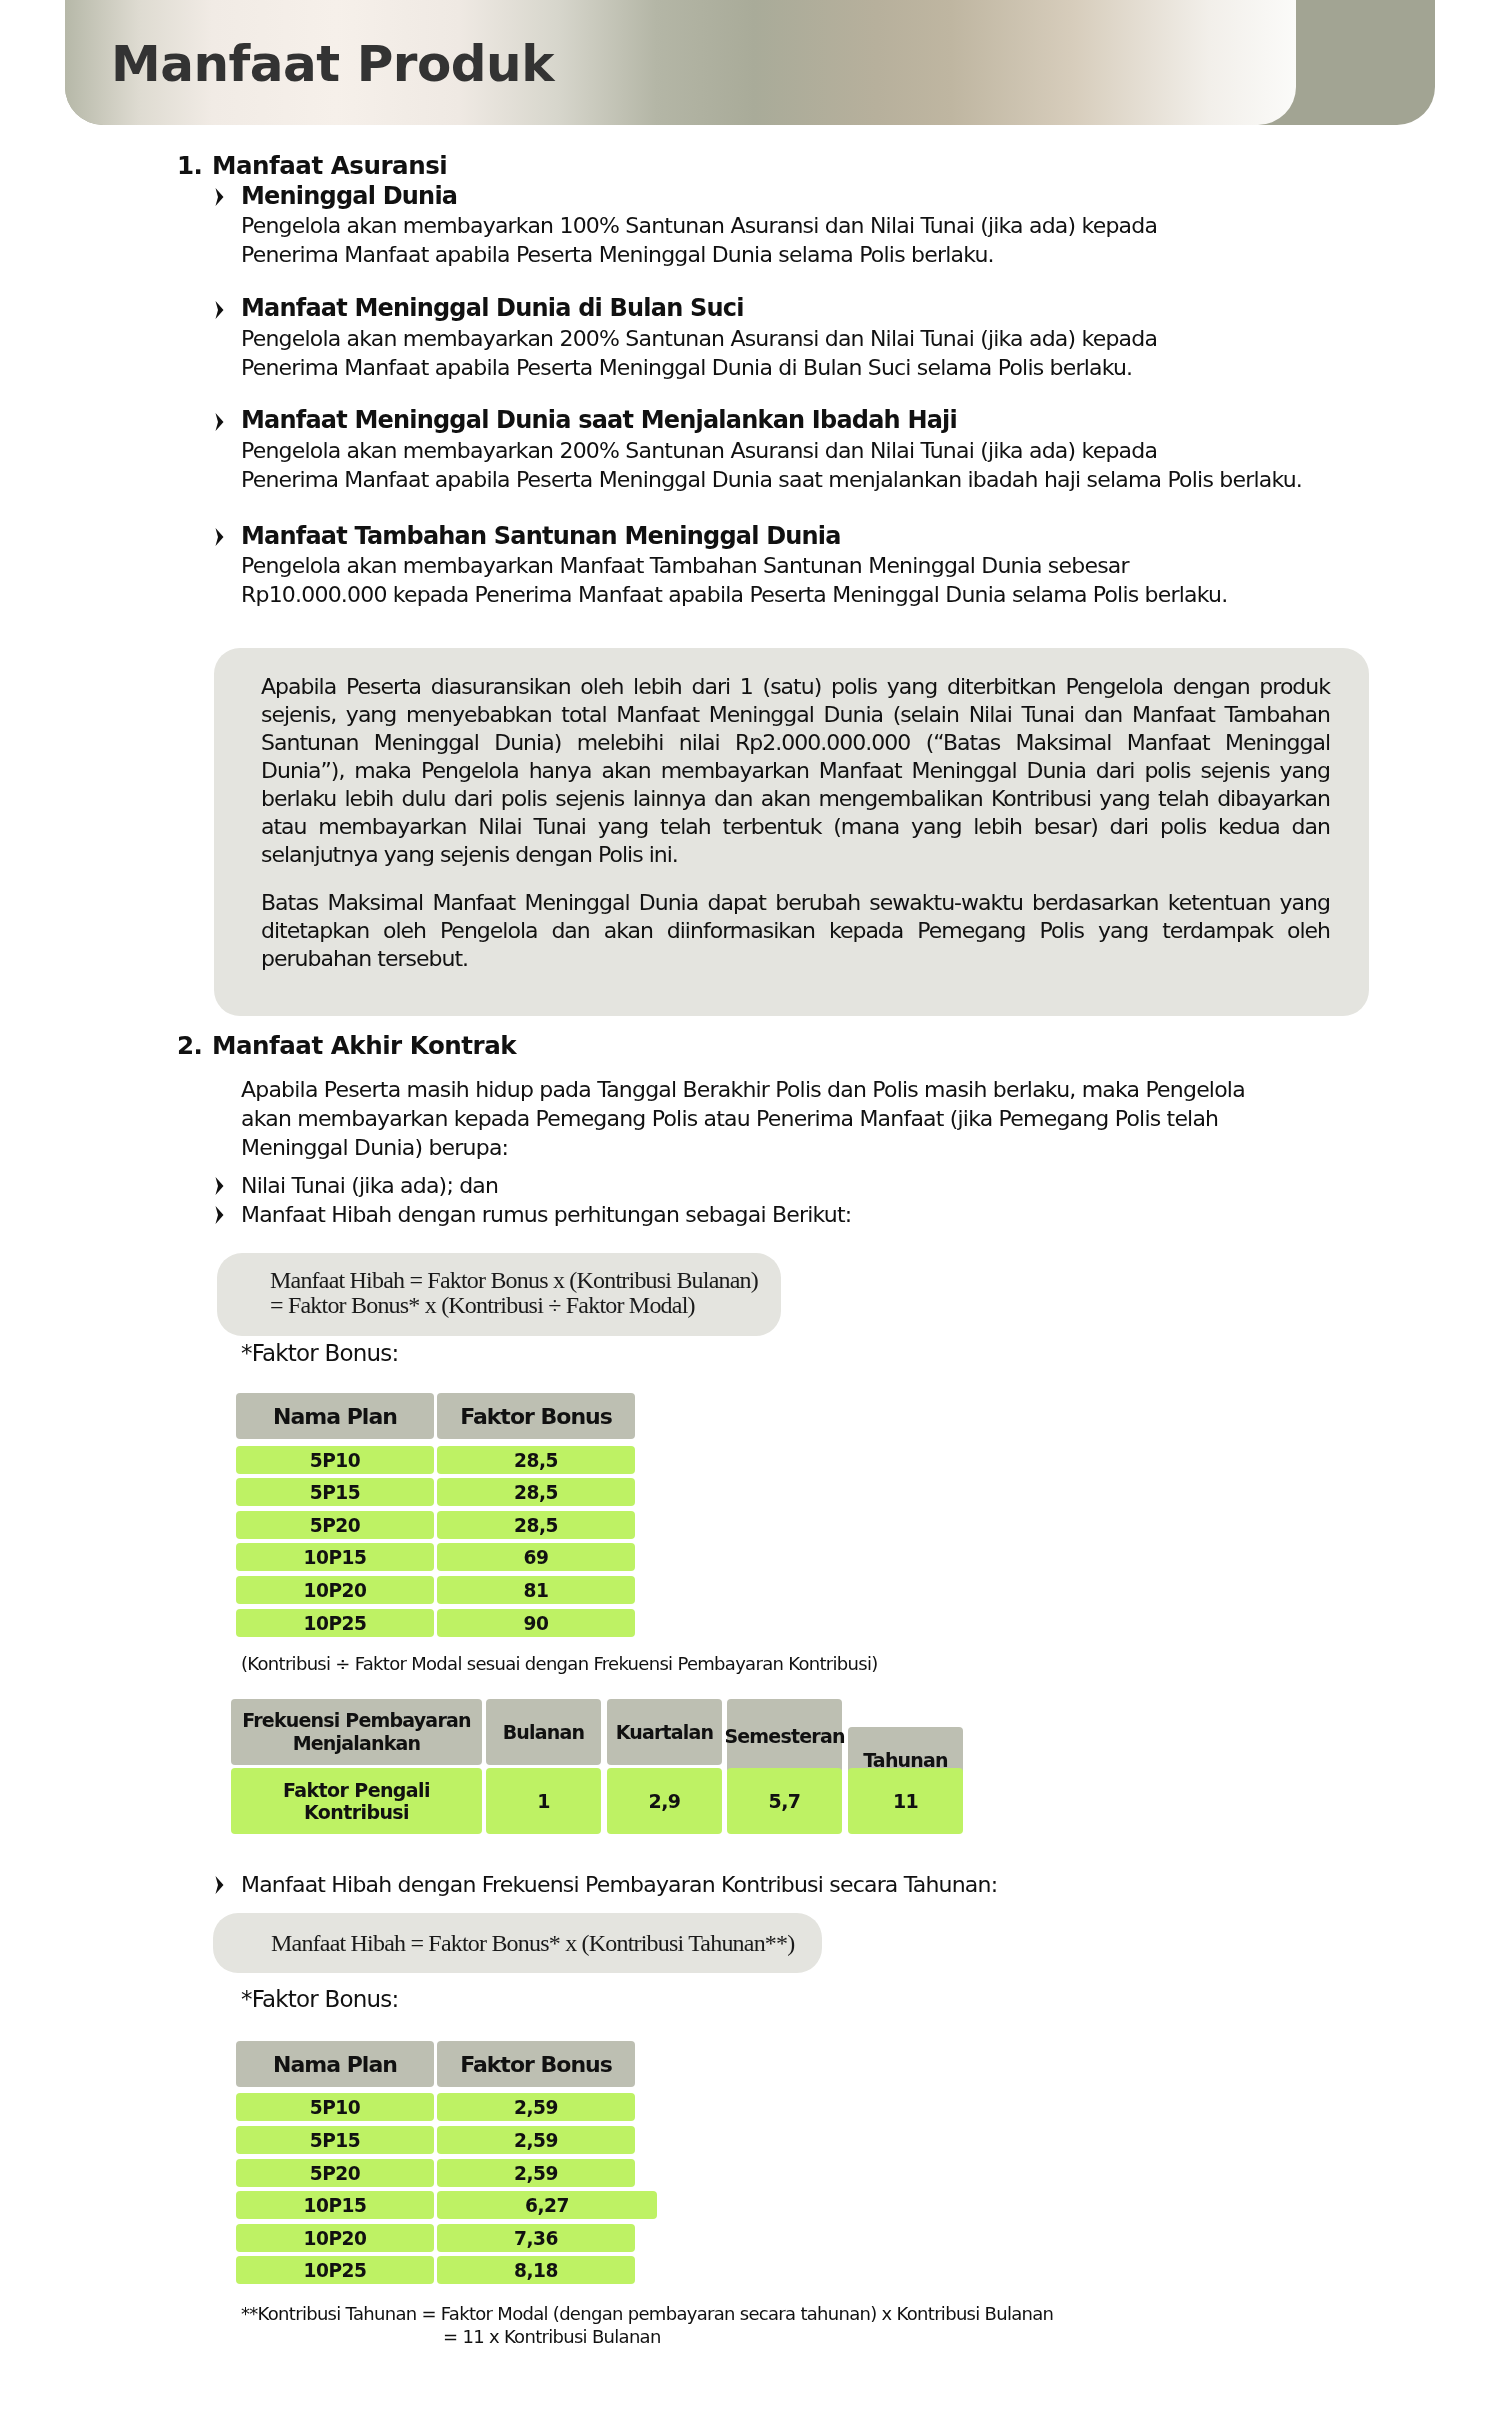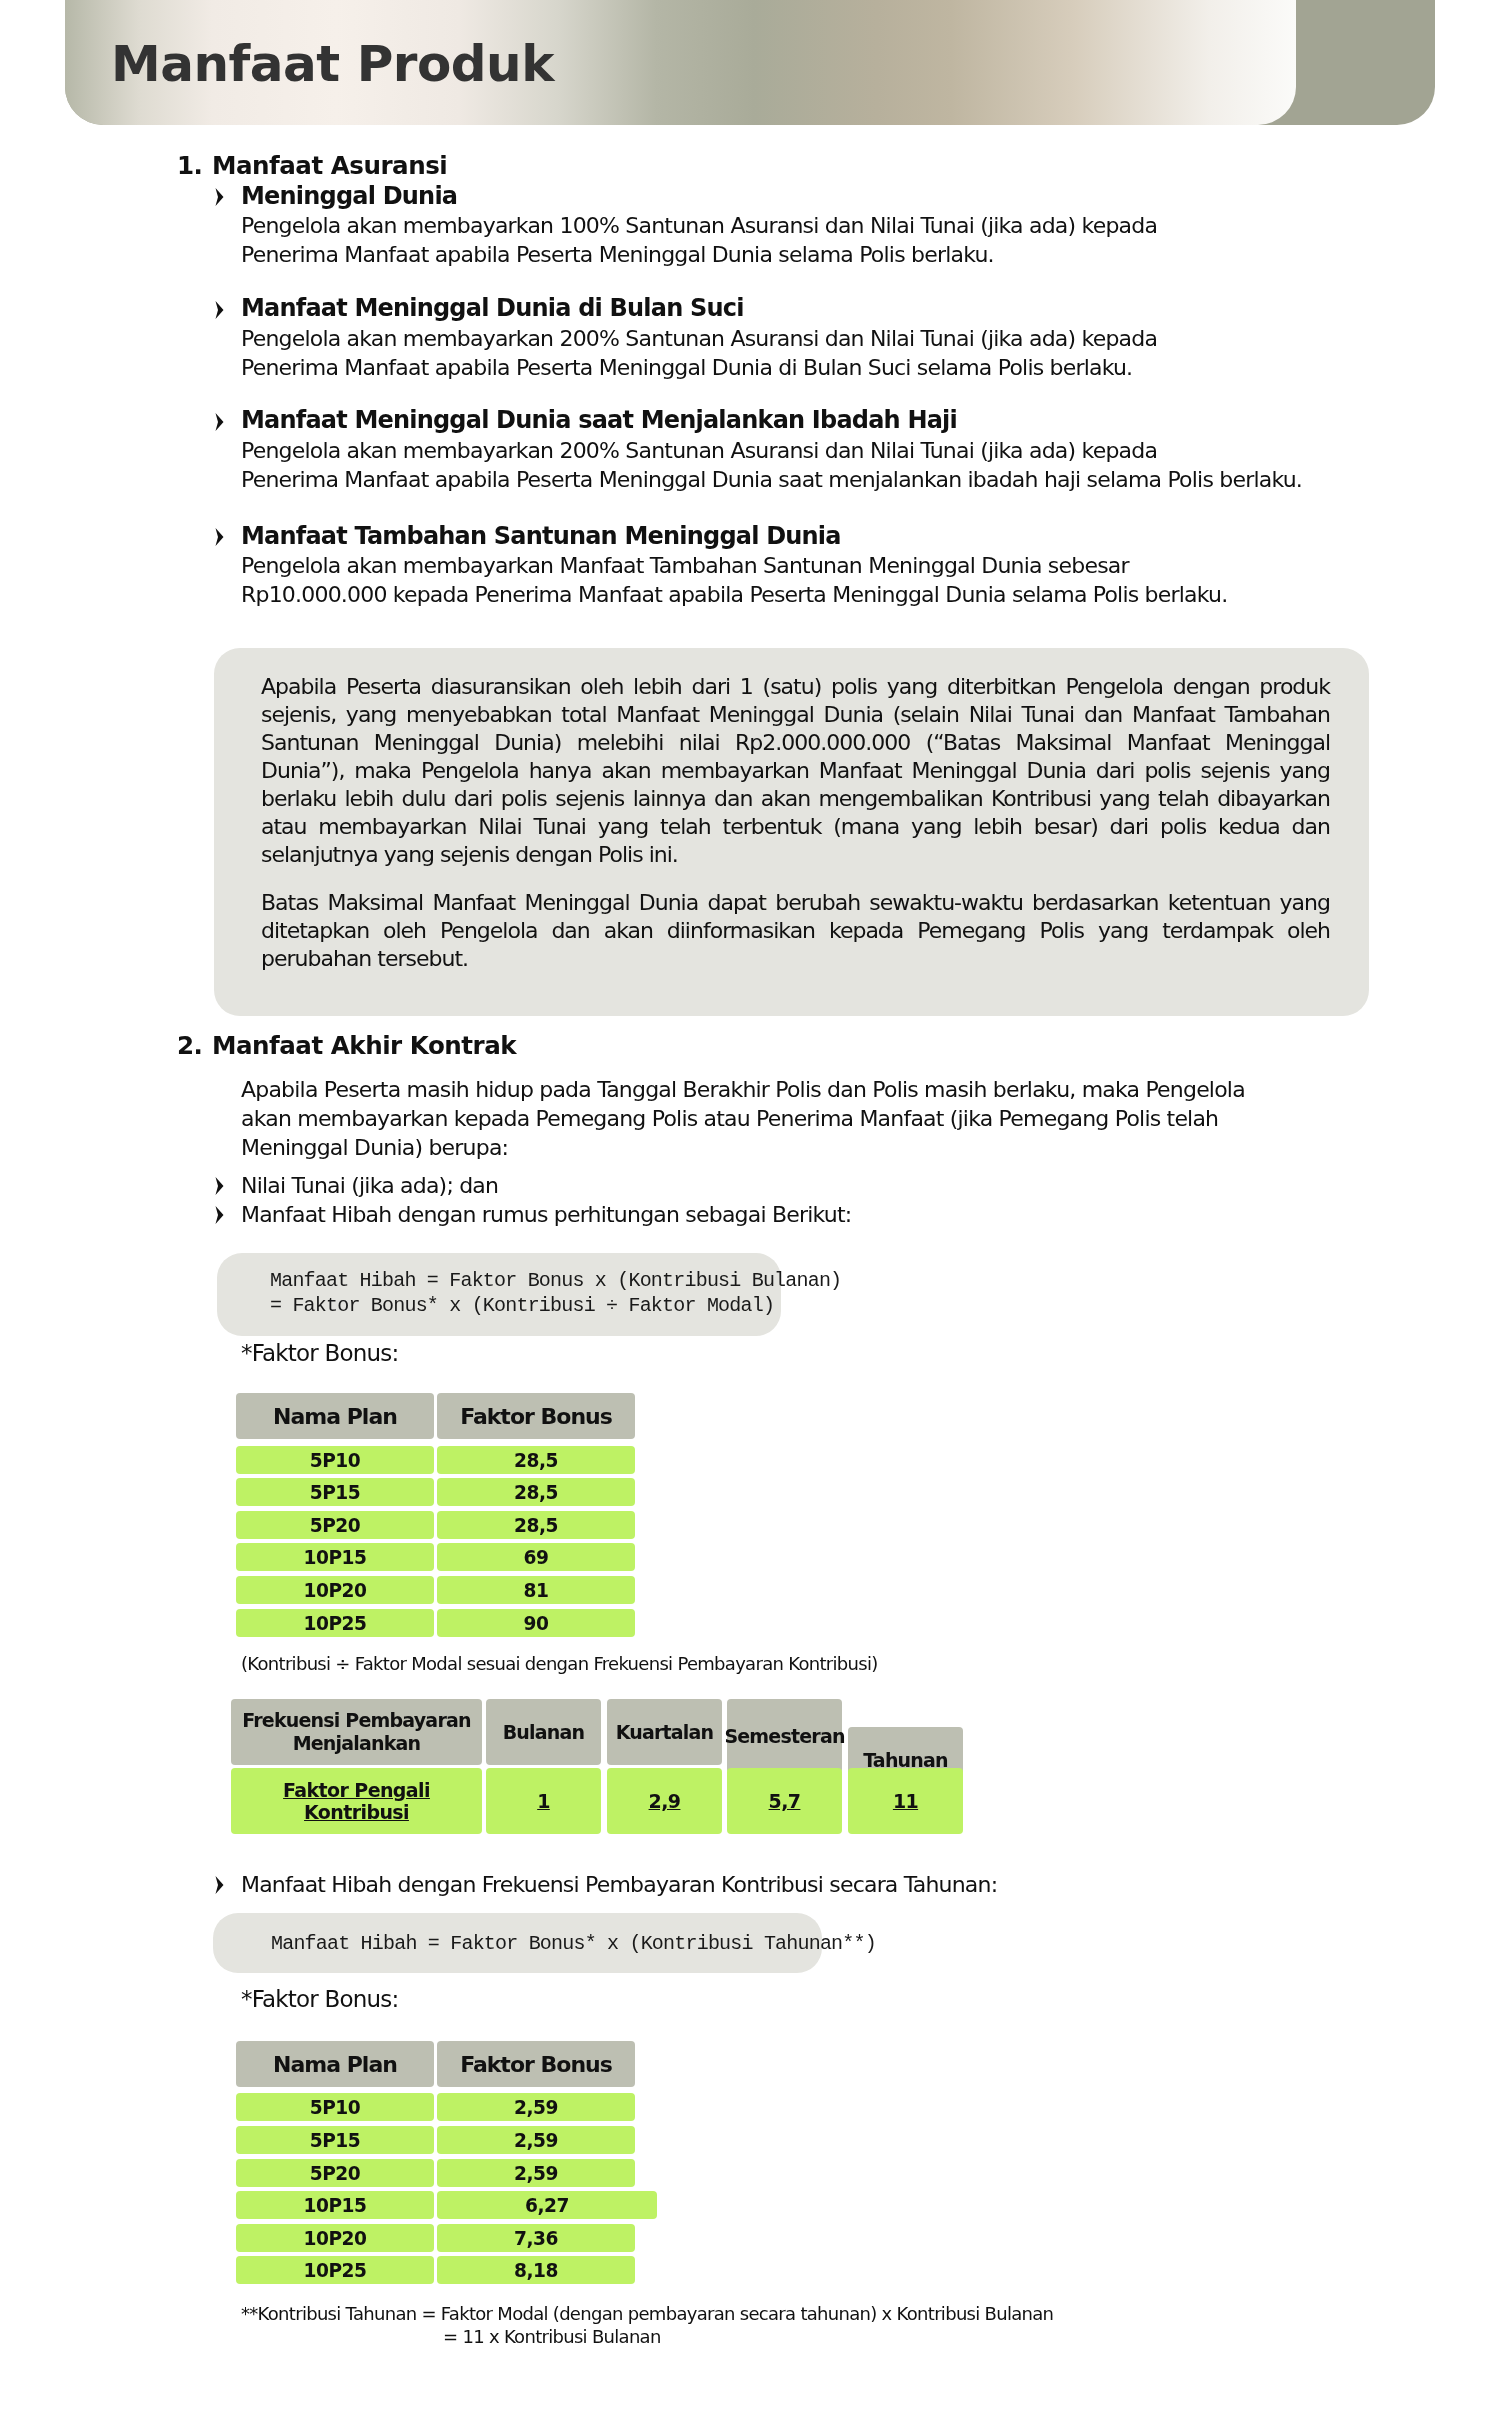--- a/index.html
+++ b/index.html
@@ -58,21 +58,21 @@
   .note-para {
     position: absolute; left: 261px; width: 1069px;
     font-family: "DejaVu Sans", sans-serif; font-size: 22px; line-height: 28px;
     color: #111; text-align: justify; letter-spacing: -1px;
   }
 
   .formula-box {
     position: absolute; background: #e4e4df; border-radius: 25px;
   }
   .formula-text {
-    position: absolute; font-family: Liberation Mono, monospace; font-size: 20px;
+    position: absolute; font-family: Liberation Serif, serif; font-size: 24px;
     line-height: 25px; color: #1a1a1a; white-space: nowrap; letter-spacing: -0.8px;
   }
 
   .small-label {
     font-family: "DejaVu Sans", sans-serif; font-size: 23px; color: #111;
     white-space: nowrap; letter-spacing: -0.8px;
   }
   .foot-text {
     font-family: "DejaVu Sans", sans-serif; font-size: 18px; color: #111;
     white-space: nowrap; letter-spacing: -0.7px; line-height: 23px;
@@ -82,21 +82,21 @@
   .cell {
     position: absolute; display: flex; align-items: center; justify-content: center;
     text-align: center; border-radius: 4px;
     font-family: "DejaVu Sans", sans-serif; font-weight: bold; color: #111;
   }
   .hdr { background: #bdbfb2; }
   .row { background: #bef264; }
   .bt-hdr { font-size: 22px; font-weight: 600; letter-spacing: -1px; }
   .bt-row { font-size: 18.6px; letter-spacing: -0.5px; }
   .ft-hdr { font-size: 19px; letter-spacing: -0.8px; line-height: 23px; }
-  .ft-row { font-size: 19px; letter-spacing: -0.6px; text-decoration: underline; }
+  .ft-row { font-size: 19px; letter-spacing: -0.6px; }
 </style>
 </head>
 <body>
 
 <div class="banner-back"></div>
 <div class="banner-front"></div>
 <h1 class="banner-title">Manfaat Produk</h1>
 
 <div class="content">
 

